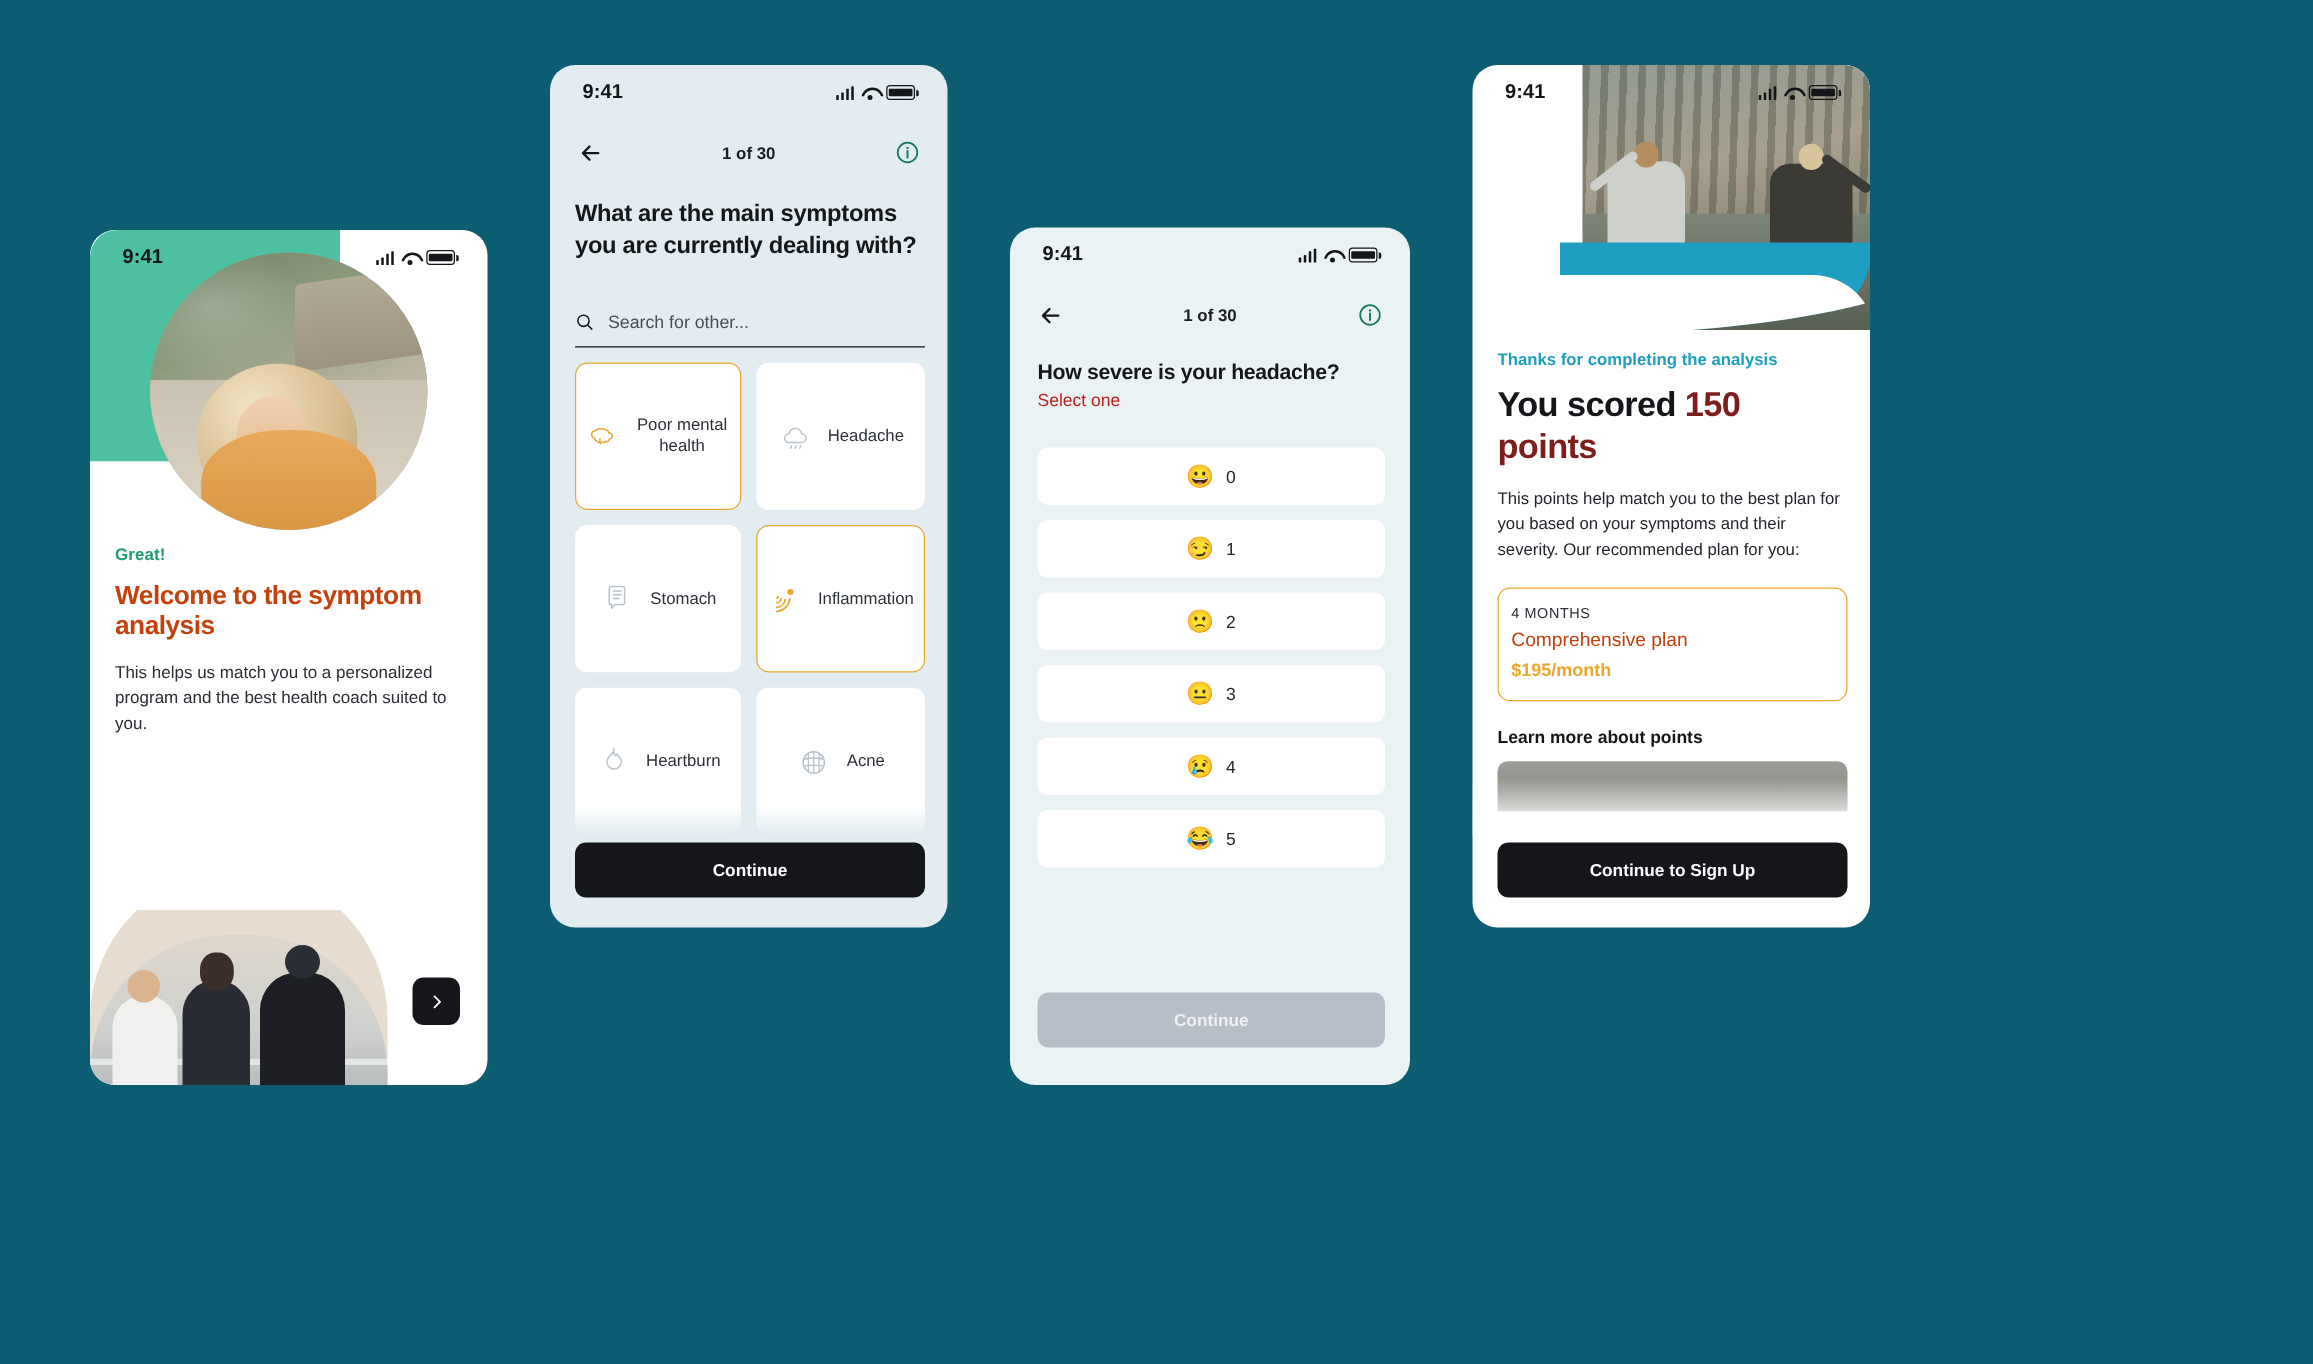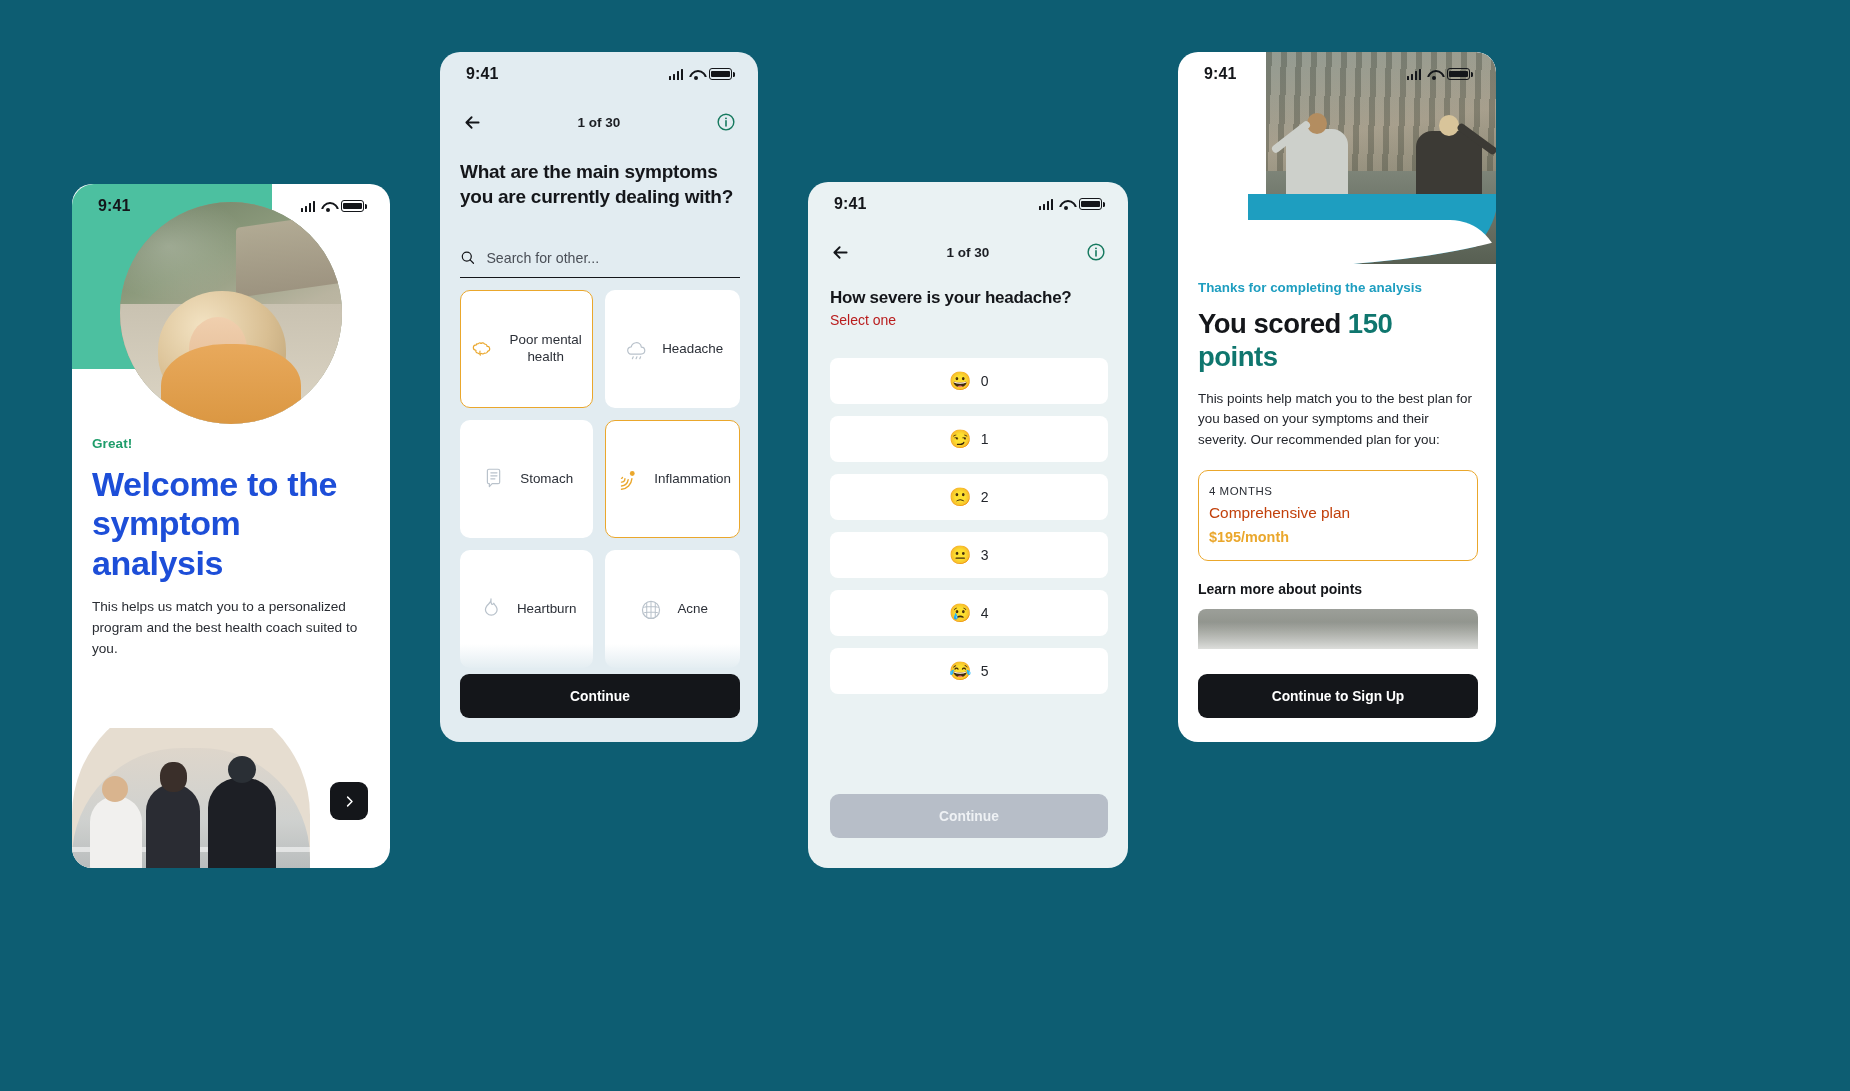--- a/index.html
+++ b/index.html
@@ -82,22 +82,22 @@
     background: linear-gradient(180deg,#f0cfae,#e4bb94);
   }
   .s1-photo .ph-body {
     position:absolute; left:50%; bottom:-10px; width:140px; height:90px;
     transform:translateX(-50%); border-radius: 46% 46% 0 0;
     background: linear-gradient(180deg,#e8a95c,#d9953f);
   }
   .s1-content { position:absolute; left:0; right:0; top:252px; padding: 0 20px; }
   .s1-eyebrow { color:#1f9d6b; font-size:13.5px; font-weight:700; letter-spacing:.1px; }
   .s1-title {
-    margin-top:14px; font-size:34px; line-height:1.16; font-weight:700;
-    color:#1d4ed8; letter-spacing:-.4px;
+    margin-top:14px; font-size:21px; line-height:1.16; font-weight:700;
+    color:#c2410c; letter-spacing:-.4px;
   }
   .s1-body { margin-top:14px; font-size:13.6px; line-height:1.52; color:#2a2d33; }
 
   .s1-bottom {
     position:absolute; left:0; right:0; bottom:0; height:140px; overflow:hidden;
     border-radius: 0 0 20px 20px;
   }
   .s1-bottom .bb-blob {
     position:absolute; left:0; bottom:0; width:238px; height:172px;
     background:#e6ddd0; border-radius: 130px 130px 0 0;
@@ -230,21 +230,21 @@
   .s4-curve::after {
     content:""; position:absolute; left:-2px; right:-2px; bottom:-2px; height:50px;
     background:#fff; border-radius: 0 62px 0 0;
   }
   .s4-body { position:absolute; left:20px; right:18px; top:228px; }
   .s4-thanks { font-size:13.4px; font-weight:700; color:#1e9ec0; }
   .s4-score {
     margin-top:12px; font-size:27.5px; line-height:1.2; font-weight:700;
     color:#14161a; letter-spacing:-.5px;
   }
-  .s4-score .hl { color:#0f766e; }
+  .s4-score .hl { color:#7f1d1d; }
   .s4-desc { margin-top:16px; font-size:13.4px; line-height:1.52; color:#23262c; }
   .s4-plan {
     margin-top:20px; border:1.5px solid #eaa72c; border-radius:10px;
     padding:14px 10px 15px; 
   }
   .plan-months { font-size:11.5px; letter-spacing:.5px; color:#2b2f36; }
   .plan-name { margin-top:7px; font-size:15.4px; font-weight:400; color:#c2410c; }
   .plan-price { margin-top:7px; font-size:14.4px; font-weight:700; color:#eaa72c; }
   .s4-learn { margin-top:20px; font-size:14px; font-weight:700; color:#14161a; }
   .s4-teaser {

